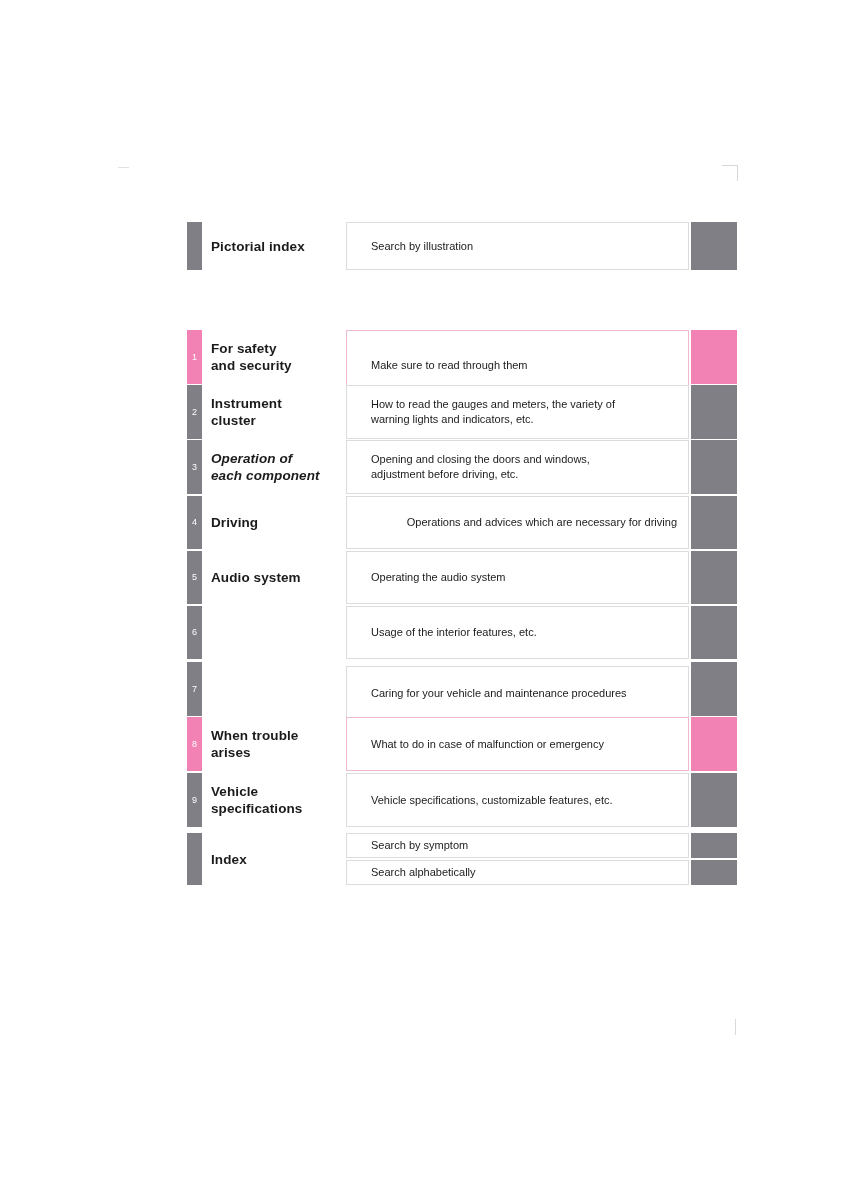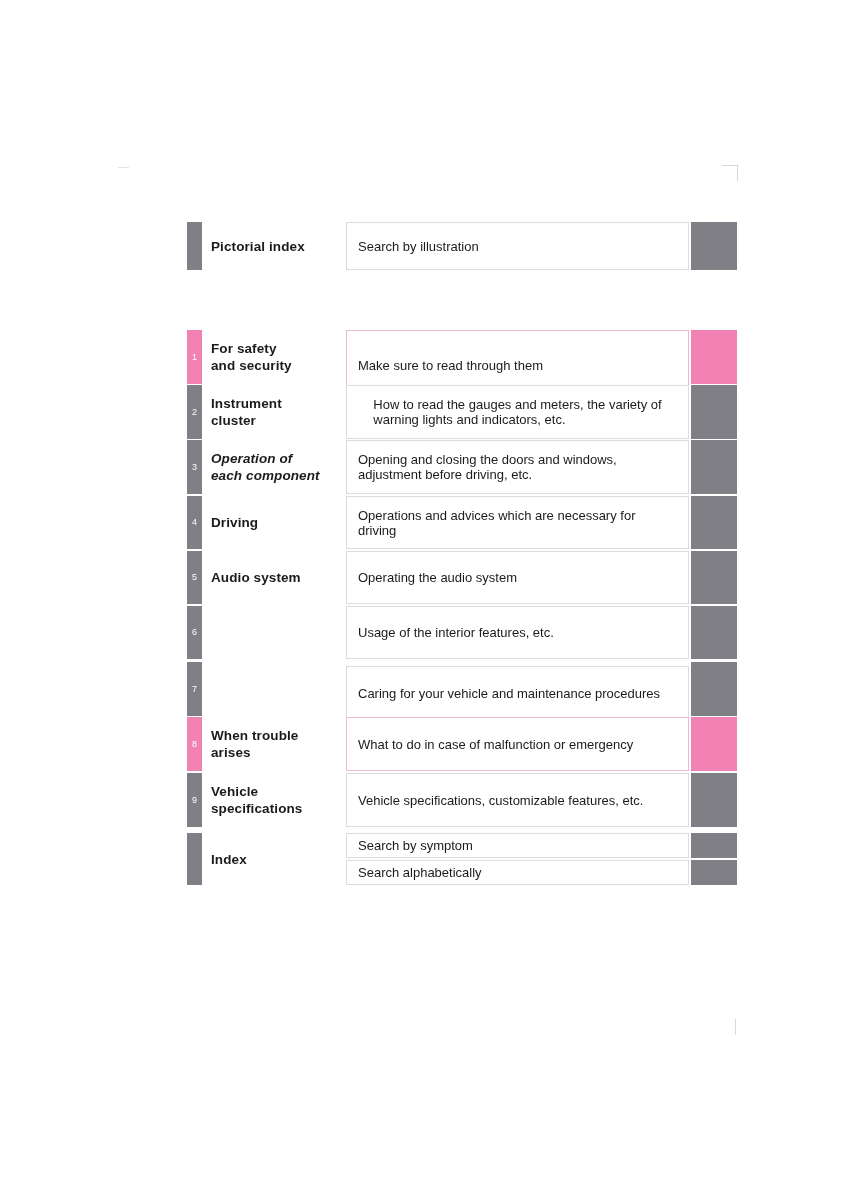--- a/index.html
+++ b/index.html
@@ -101,23 +101,24 @@
     box-sizing: border-box;
     border: 1px solid #dcdcdc;
     background: #ffffff;
     display: flex;
     align-items: center;
     padding: 0 11px;
   }
   .desc-box.accent { border-color: #f0b9d2; }
   .desc-text {
     color: #1b1b1b;
-    font-size: 13px;
+    font-size: 11px;
     line-height: 15px;
     font-family: "Liberation Sans", sans-serif;
+    margin-left: 13px;
   }
   .desc-text .line { display: block; }
 
   
   .thumb-tab {
     position: absolute;
     left: 504px;
     width: 46px;
   }
 
@@ -166,21 +167,21 @@
   </div>
 
   <div class="toc-row" style="top:385px;height:54px;">
     <div class="num-tab c-gray" style="height:54px;">2</div>
     <div class="chapter-title" style="top:0;height:54px;">
       <span>
         <span class="line">Instrument</span>
         <span class="line">cluster</span>
       </span>
     </div>
-    <div class="desc-box" style="top:0;height:54px;justify-content:center;">
+    <div class="desc-box" style="top:0;height:54px;">
       <span class="desc-text">
         <span class="line">How to read the gauges and meters, the variety of</span>
         <span class="line">warning lights and indicators, etc.</span>
       </span>
     </div>
     <div class="thumb-tab c-gray" style="top:0;height:54px;"></div>
   </div>
 
   <div class="toc-row" style="top:440px;height:54px;">
     <div class="num-tab c-gray" style="height:54px;">3</div>
@@ -199,21 +200,21 @@
     <div class="thumb-tab c-gray" style="top:0;height:54px;"></div>
   </div>
 
   <div class="toc-row" style="top:496px;height:53px;">
     <div class="num-tab c-gray" style="height:53px;">4</div>
     <div class="chapter-title" style="top:0;height:53px;">
       <span>
           <span class="line">Driving</span>
         </span>
     </div>
-    <div class="desc-box" style="top:0;height:53px;">
+    <div class="desc-box" style="top:0;height:53px;justify-content:flex-end;">
       <span class="desc-text">
         <span class="line">Operations and advices which are necessary for driving</span>
       </span>
     </div>
     <div class="thumb-tab c-gray" style="top:0;height:53px;"></div>
   </div>
 
   <div class="toc-row" style="top:551px;height:53px;">
     <div class="num-tab c-gray" style="height:53px;">5</div>
     <div class="chapter-title" style="top:0;height:53px;">

